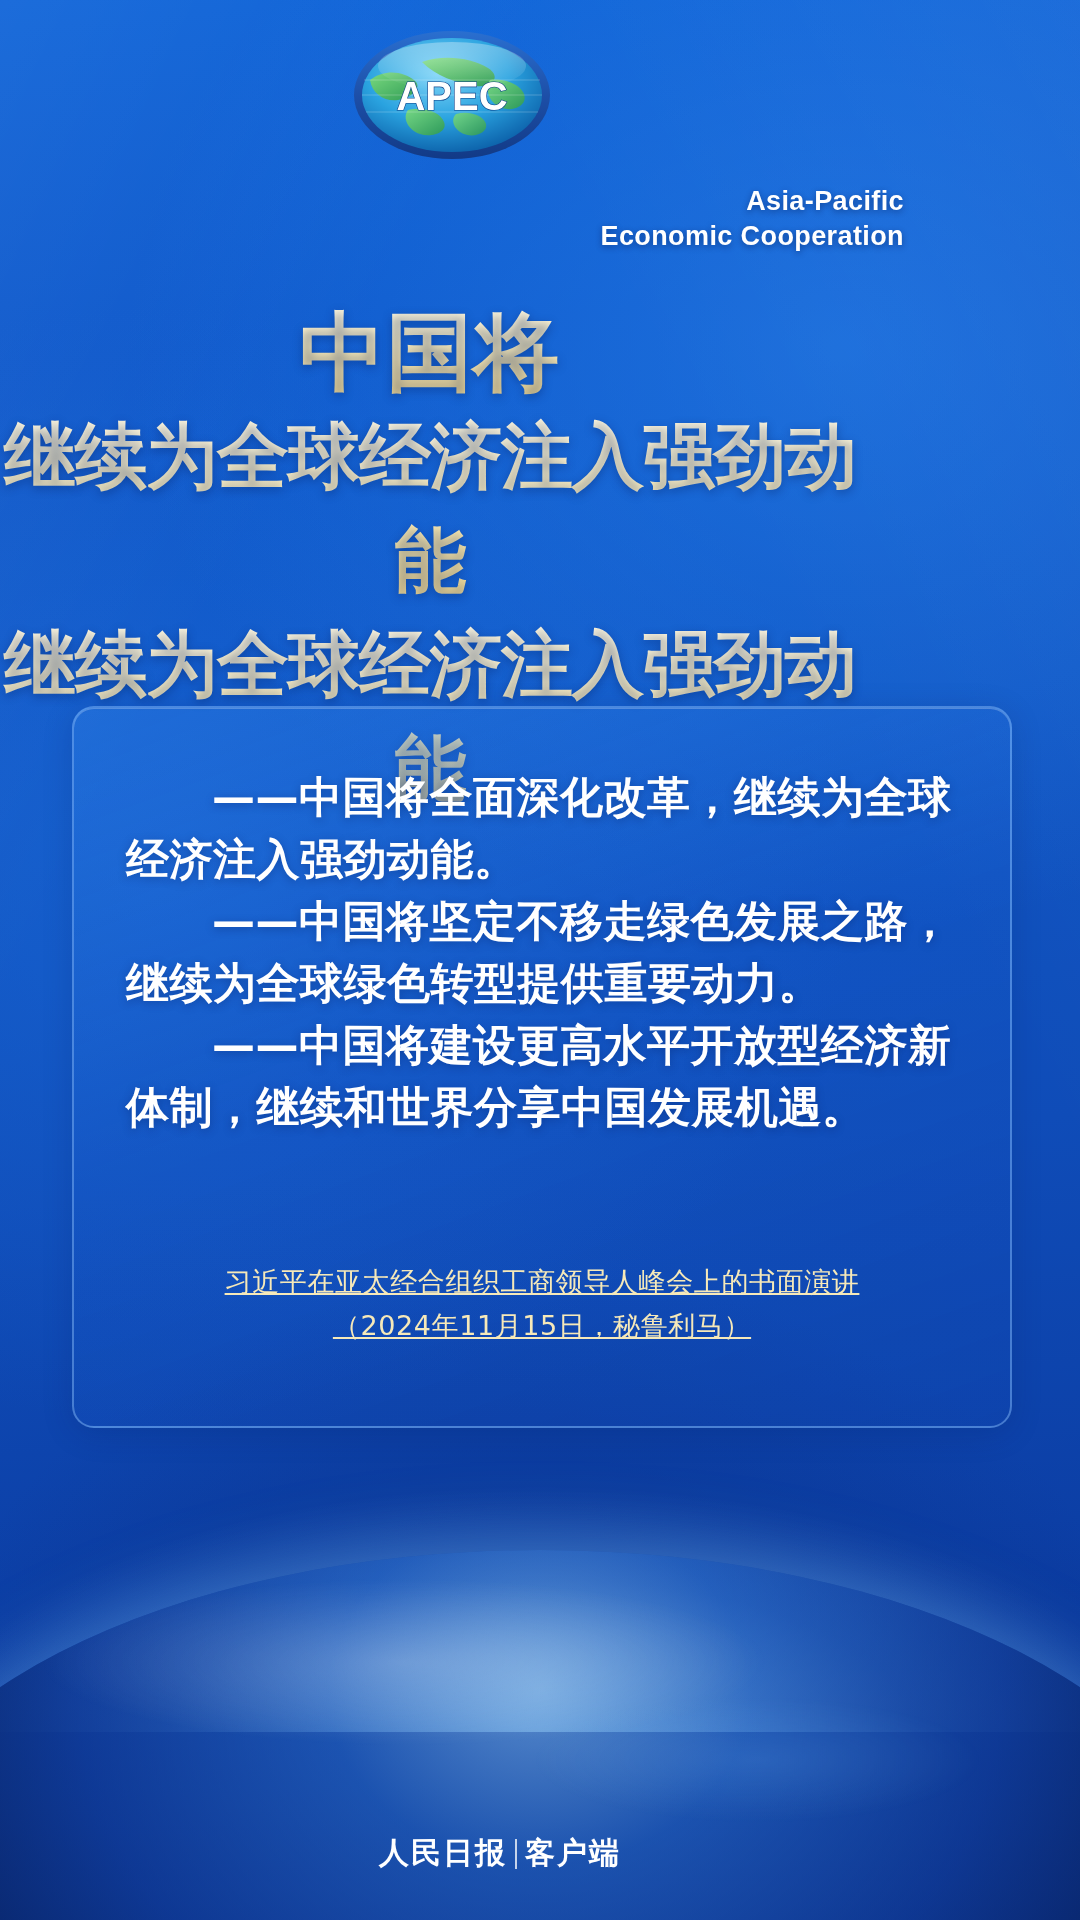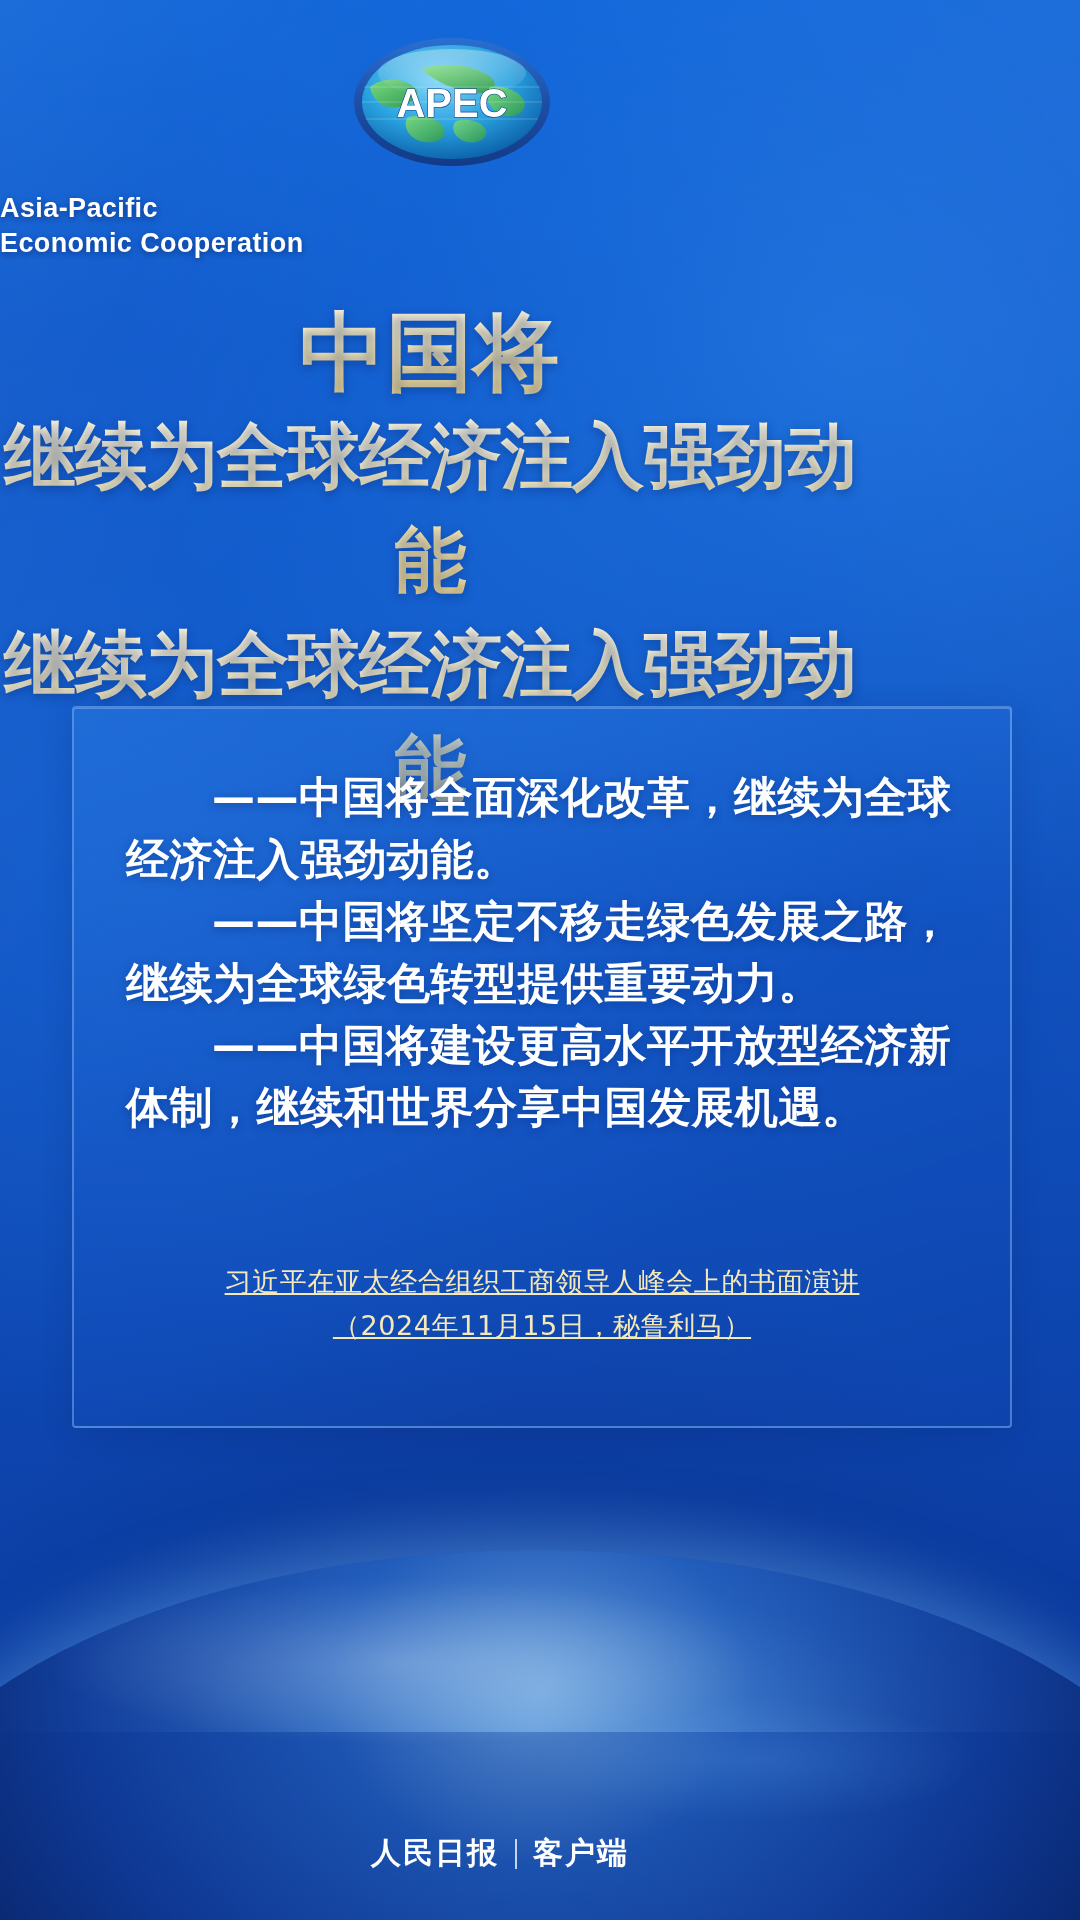--- a/index.html
+++ b/index.html
@@ -33,24 +33,24 @@
     inset: 0;
     background:
       linear-gradient(118deg, rgba(255,255,255,0.055) 0%, rgba(255,255,255,0) 26%),
       linear-gradient(-118deg, rgba(255,255,255,0.045) 0%, rgba(255,255,255,0) 30%);
     pointer-events: none;
   }
 
   
   .logo-wrap {
     position: absolute;
-    top: 35px;
+    top: 28px;
     left: 0;
     width: 904px;
-    text-align: left;
+    text-align: right;
   }
   .globe {
     position: relative;
     width: 200px;
     height: 134px;
     margin: 0 auto;
   }
   .globe svg { display: block; }
 
   .logo-sub {
@@ -92,21 +92,21 @@
     letter-spacing: -1px;
   }
 
   
   .card {
     position: absolute;
     left: 72px;
     top: 706px;
     width: 936px;
     height: 718px;
-    border-radius: 4px;
+    border-radius: 22px;
     background: linear-gradient(160deg, rgba(56,140,240,0.30) 0%, rgba(30,100,215,0.20) 45%, rgba(18,72,180,0.26) 100%);
     border: 2px solid rgba(150,200,255,0.42);
     box-shadow: inset 0 1px 0 rgba(255,255,255,0.25), 0 6px 30px rgba(0,25,90,0.18);
   }
   .card-inner {
     padding: 58px 52px 0 52px;
   }
   .para {
     color: #ffffff;
     font-family: "DejaVu Sans", "Liberation Sans", sans-serif;
@@ -168,21 +168,21 @@
 
   
   .footer {
     position: absolute;
     left: 0;
     bottom: 46px;
     width: 1000px;
     display: flex;
     align-items: center;
     justify-content: center;
-    gap: 16px;
+    gap: 8px;
     z-index: 5;
   }
   .footer .rmrb {
     color: #ffffff;
     font-family: "DejaVu Serif", "Liberation Serif", serif;
     font-weight: bold;
     font-size: 30px;
     letter-spacing: 2px;
   }
   .footer .divider {

